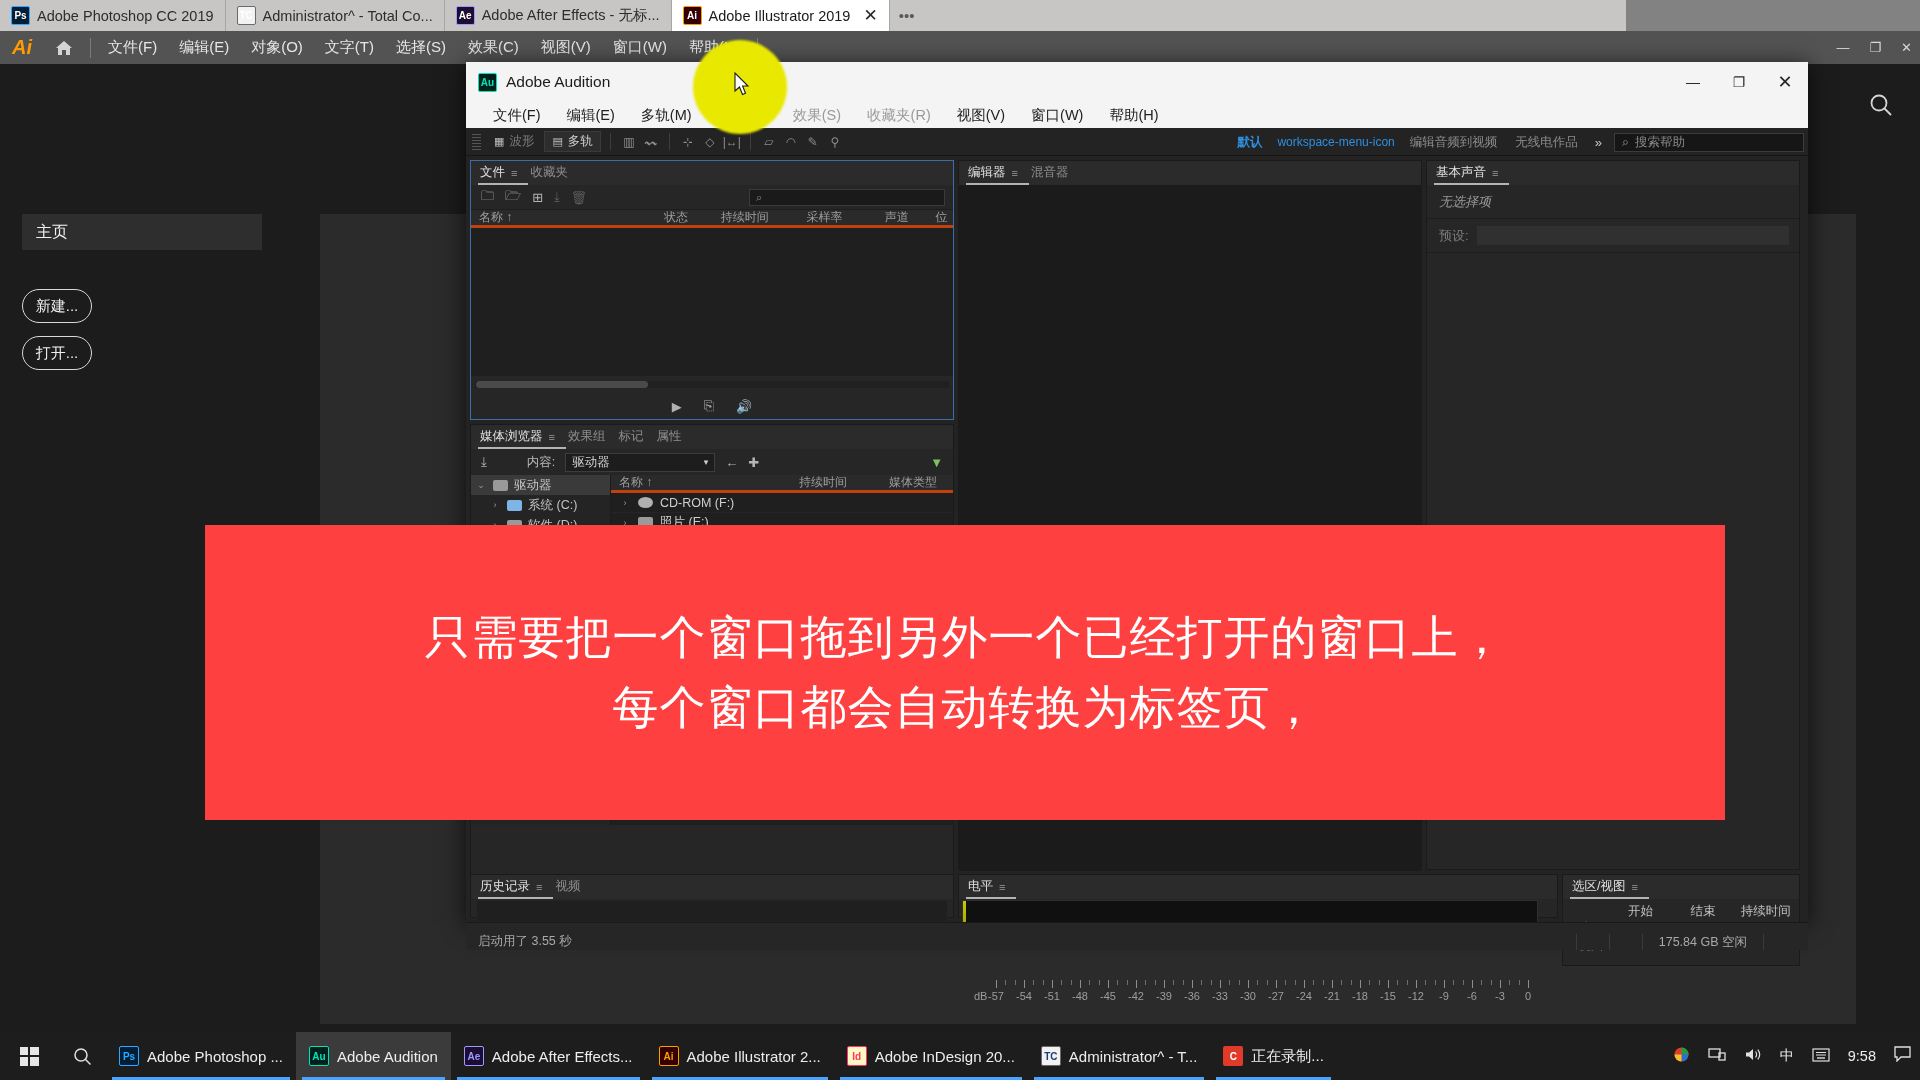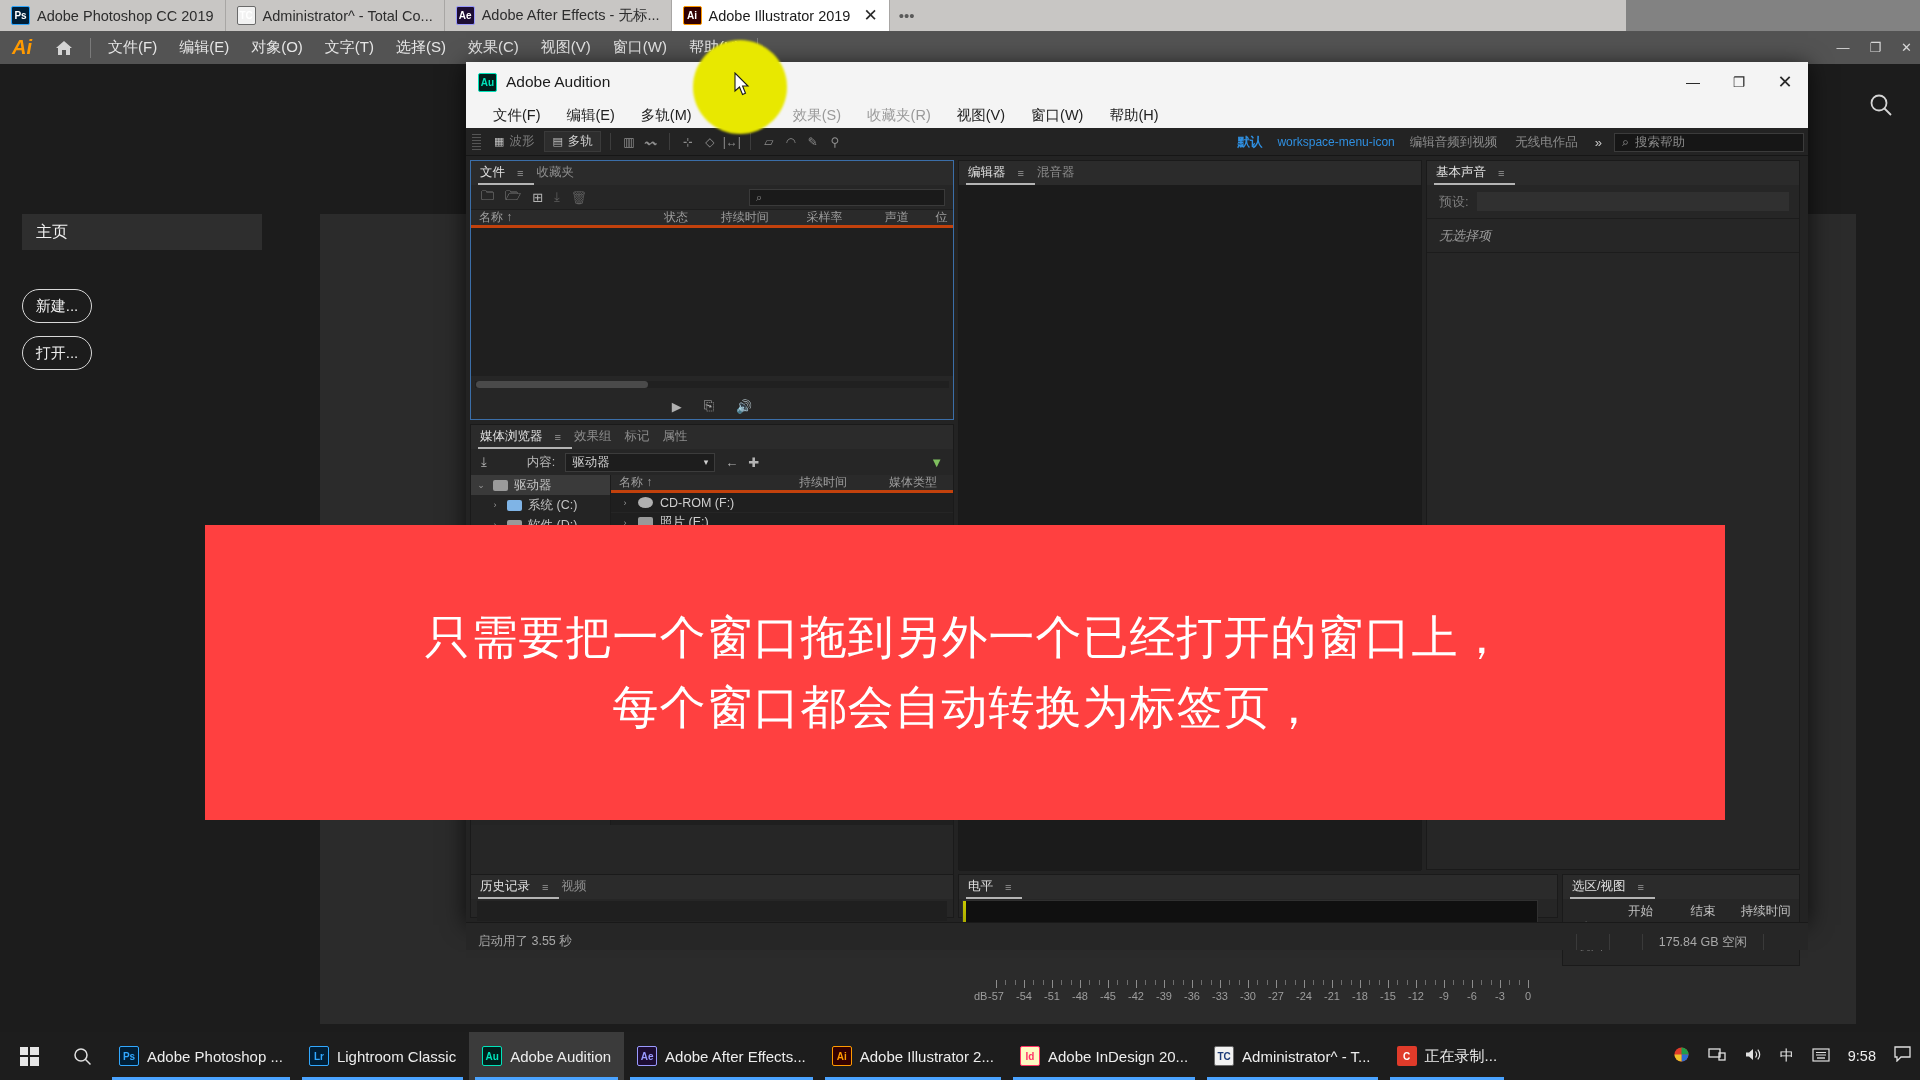--- a/index.html
+++ b/index.html
@@ -138,21 +138,21 @@
     display: flex; align-items: center; gap: 6px; padding-left: 7px;
     color: #8a8a8a; font-size: 12.5px; margin-left: 4px; }
 
   .au-main { position: relative; height: 766px; background: #232323; }
 
   .panel { position: absolute; background: #262626; border: 1px solid #1a1a1a; }
   .panel.focus { border: 1px solid #3b6ea8; }
   .ptabs { height: 24px; background: #2b2b2b; display: flex; align-items: flex-end;
     padding-left: 7px; gap: 0; }
   .ptab { font-size: 12.5px; color: #8d8d8d; padding: 0 11px 4px 2px;
-    display: flex; align-items: center; gap: 12px; }
+    display: flex; align-items: center; gap: 6px; }
   .ptab.sel { color: #e2e2e2; border-bottom: 2px solid #b4b4b4; padding-bottom: 2px; }
   .ptab .ham { color: #9a9a9a; font-size: 11px; }
   .prow-tools { height: 25px; display: flex; align-items: center; gap: 11px;
     padding: 0 10px; border-bottom: 1px solid #1d1d1d; position: relative; }
   .pico { color: #b4b4b4; font-size: 13px; }
   .pico.dim { color: #5e5e5e; }
   .psearch { position: absolute; right: 8px; width: 196px; height: 17px;
     background: #1a1a1a; border: 1px solid #3a3a3a; display: flex; align-items: center;
     padding-left: 6px; color: #888; font-size: 11px; }
   .phead { height: 18px; background: #2a2a2a; display: flex; align-items: center;
@@ -511,28 +511,28 @@
         <div class="editor-area" style="height:686px"></div>
       </div>
 
       <div class="panel" style="left:960px; top:4px; width:374px; height:710px;">
         <div class="ptabs">
           <div class="ptab sel">
             <span>基本声音</span>
             <span class="ham">≡</span>
           </div>
         </div>
+        <div style="height:34px; display:flex; align-items:center; padding-left:12px;
+                    color:#9b9b9b; font-size:13px; font-style:italic;
+                    border-bottom:1px solid #1c1c1c;">无选择项</div>
         <div style="height:34px; display:flex; align-items:center; gap:8px; padding-left:12px;
                     border-bottom:1px solid #1c1c1c;">
           <span style="color:#7d7d7d; font-size:13px;">预设:</span>
           <span style="flex:1; height:19px; background:#303030; margin-right:10px;"></span>
         </div>
-        <div style="height:34px; display:flex; align-items:center; padding-left:12px;
-                    color:#9b9b9b; font-size:13px; font-style:italic;
-                    border-bottom:1px solid #1c1c1c;">无选择项</div>
         <div style="height:600px; background:#262626;"></div>
       </div>
 
       <div class="panel" style="left:4px; top:718px; width:484px; height:44px;">
         <div class="ptabs">
           <div class="ptab sel">
             <span>历史记录</span>
             <span class="ham">≡</span>
           </div>
           <div class="ptab">
@@ -713,25 +713,20 @@
           <circle cx="8" cy="8" r="6" fill="none" stroke="#e0e0e0" stroke-width="1.5"></circle>
           <line x1="12.3" y1="12.3" x2="17.5" y2="17.5" stroke="#e0e0e0" stroke-width="1.5"></line>
         </svg>
     </div>
 
     <div class="tb-item">
       <span class="appico ico-ps">Ps</span>
       <span>Adobe Photoshop ...</span>
       <span class="tb-underline"></span>
     </div>
-    <div class="tb-item">
-      <span class="appico ico-ps">Lr</span>
-      <span>Lightroom Classic</span>
-      <span class="tb-underline"></span>
-    </div>
     <div class="tb-item active">
       <span class="appico ico-au">Au</span>
       <span>Adobe Audition</span>
       <span class="tb-underline"></span>
     </div>
     <div class="tb-item">
       <span class="appico ico-ae">Ae</span>
       <span>Adobe After Effects...</span>
       <span class="tb-underline"></span>
     </div>

